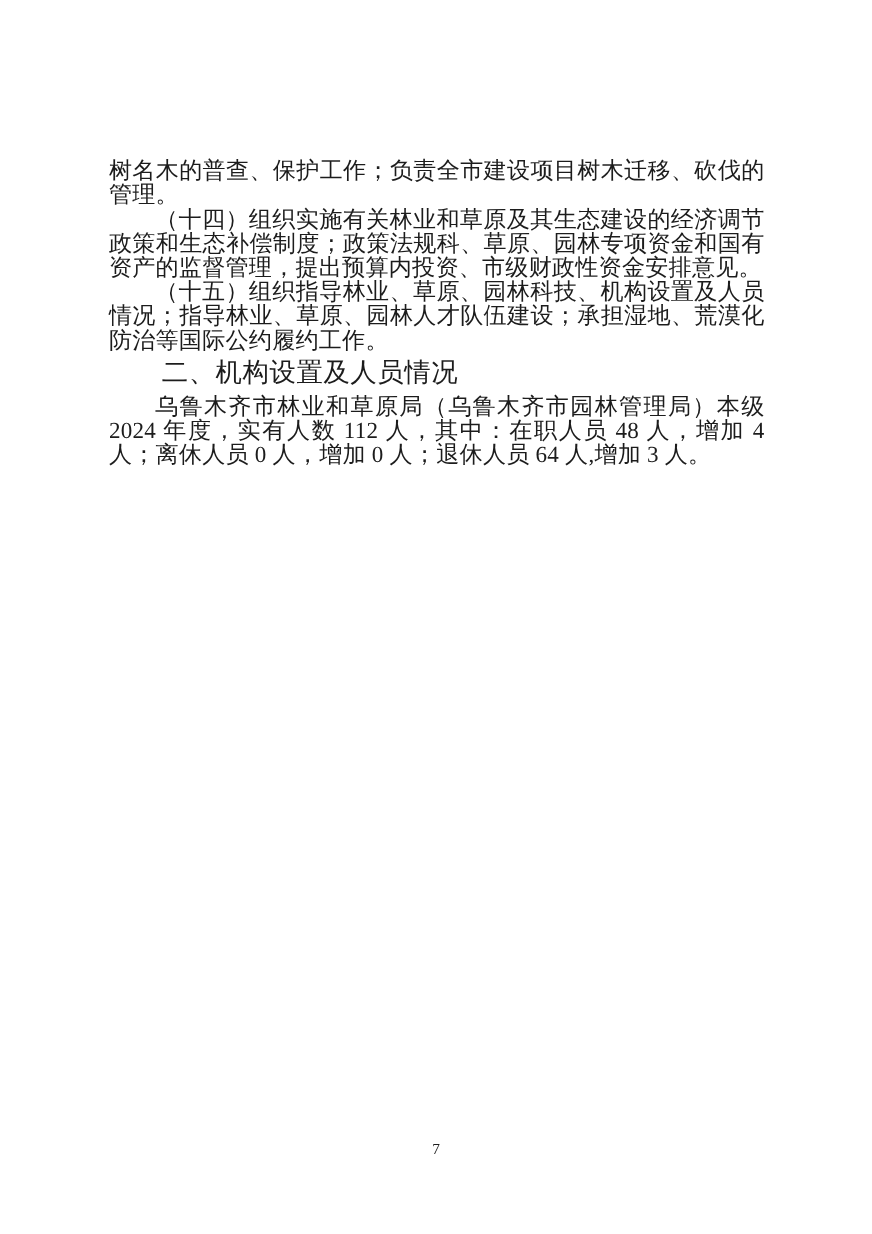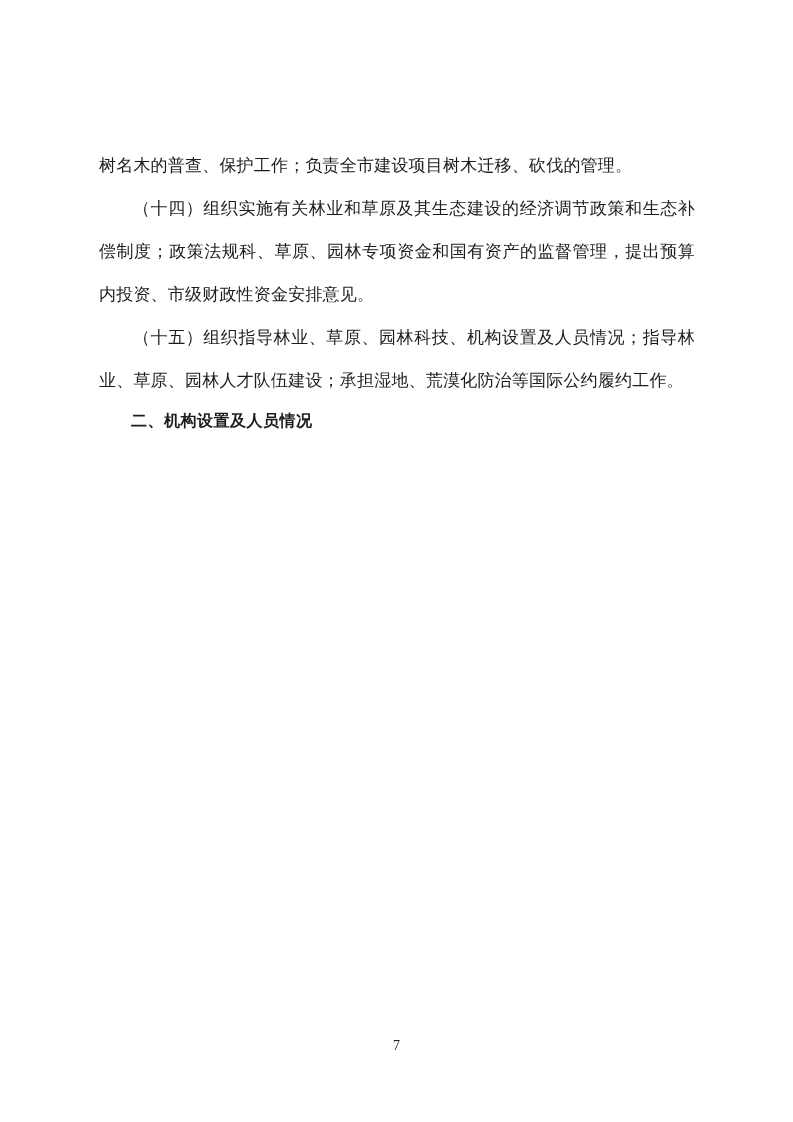--- a/index.html
+++ b/index.html
@@ -21,35 +21,35 @@
     overflow: hidden;
   }
   .content {
     position: absolute;
     left: 99px;
     top: 144px;
     width: 596px;
   }
   .para {
     margin: 0;
-    font-size: 17px;
-    line-height: 43px;
+    font-size: 21px;
+    line-height: 22px;
     text-align: justify;
     text-justify: inter-ideograph;
     text-indent: 2em;
     letter-spacing: 0.2px;
   }
   .para.no-indent {
     text-indent: 0;
   }
   .heading {
     margin: 0;
-    font-size: 16px;
+    font-size: 24px;
     line-height: 38.4px;
-    font-weight: bold;
+    font-weight: normal;
     font-family: "Liberation Sans", "DejaVu Sans", sans-serif;
     text-indent: 2em;
     letter-spacing: 0.5px;
   }
   .page-number {
     position: absolute;
     top: 1036px;
     left: 0;
     width: 793px;
     text-align: center;
@@ -60,15 +60,16 @@
 </style>
 </head>
 <body>
 
 <div class="page">
   <div class="content">
     <p class="para no-indent">树名木的普查、保护工作；负责全市建设项目树木迁移、砍伐的管理。</p>
     <p class="para">（十四）组织实施有关林业和草原及其生态建设的经济调节政策和生态补偿制度；政策法规科、草原、园林专项资金和国有资产的监督管理，提出预算内投资、市级财政性资金安排意见。</p>
     <p class="para">（十五）组织指导林业、草原、园林科技、机构设置及人员情况；指导林业、草原、园林人才队伍建设；承担湿地、荒漠化防治等国际公约履约工作。</p>
     <h2 class="heading">二、机构设置及人员情况</h2>
+    <p class="para">乌鲁木齐市林业和草原局（乌鲁木齐市园林管理局）本级 2024 年度，实有人数 112 人，其中：在职人员 48 人，增加 4 人；离休人员 0 人，增加 0 人；退休人员 64 人,增加 3 人。</p>
   </div>
   <div class="page-number">7</div>
 </div>
 
 </body></html>

